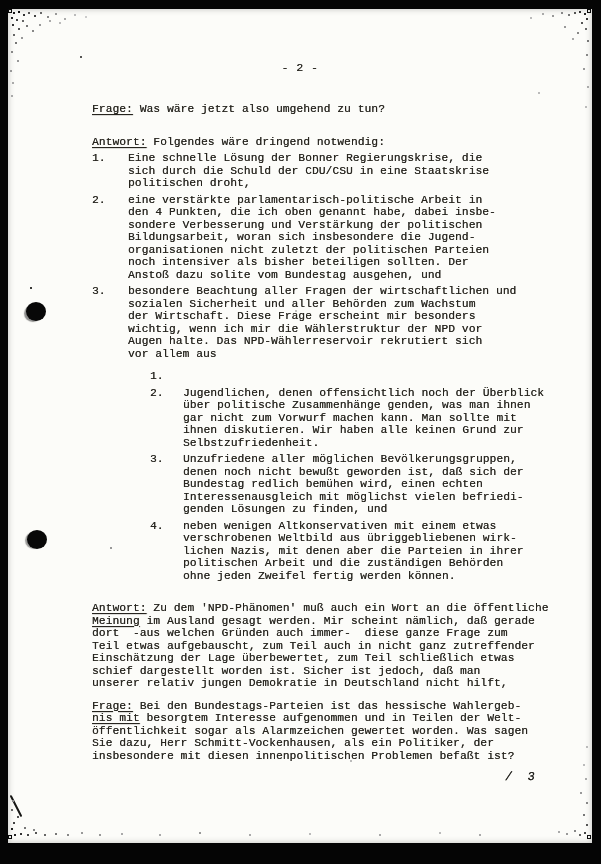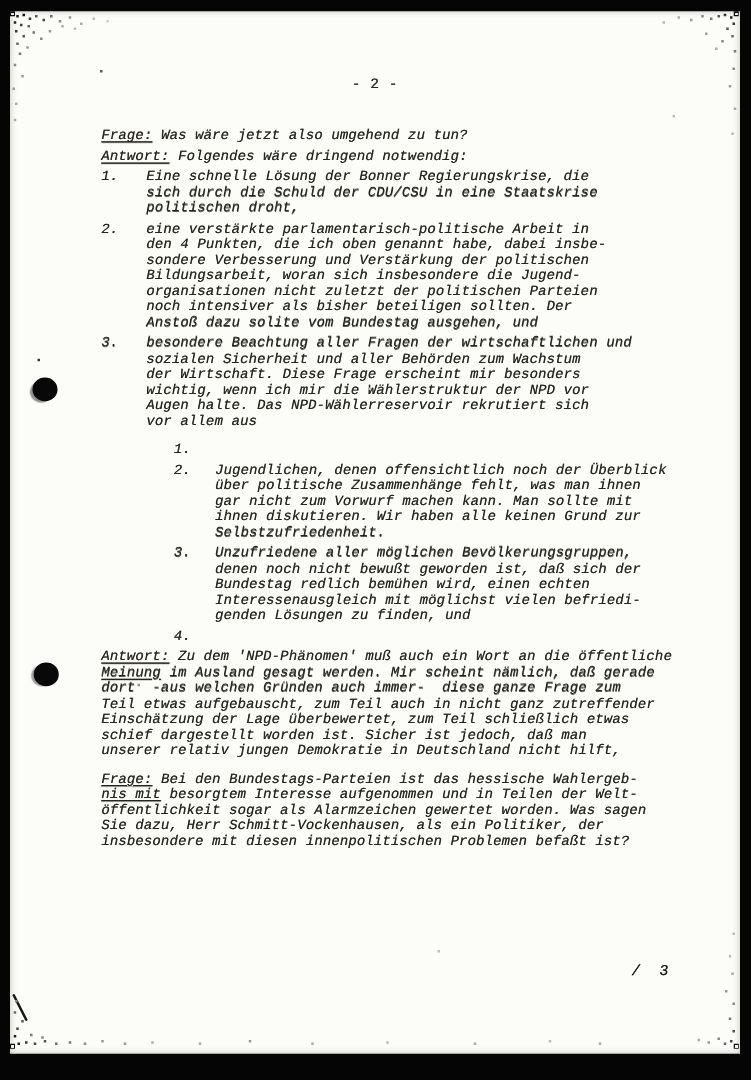--- a/index.html
+++ b/index.html
@@ -11,27 +11,26 @@
     position:absolute;left:8px;top:9px;width:584px;height:834px;
     background:#fcfcf9;
     box-shadow:inset 0 0 6px rgba(40,40,35,.28);
   }
   .page-number{
     position:absolute;left:252px;top:52px;width:80px;text-align:center;
     font-size:11.5px;color:#26241e;letter-spacing:.5px;
     text-shadow:.2px .2px .3px rgba(30,30,25,.7);
   }
   .body{
-    position:absolute;left:73px;top:94px;width:478px;
+    position:absolute;left:84px;top:94px;width:478px;
     font-size:11.2px;line-height:12.5px;color:#26241e;
     letter-spacing:.1px;
     text-shadow:.2px .2px .35px rgba(35,33,28,.75);
-    font-style:italic;
   }
-  .para{white-space:pre-wrap;margin-top:4px;}
+  .para{white-space:pre-wrap;margin-top:20px;}
   .item{display:flex;margin-top:4px;}
   .item .marker{flex:0 0 36px;}
   .item.lvl2{padding-left:58px;}
   .item.lvl2 .marker{flex:0 0 33px;}
   .itext{white-space:pre-wrap;flex:1;}
   .lg{margin-top:10px;}
   .body > :first-child{margin-top:0;}
   .ul{text-decoration:underline;text-underline-offset:2px;}
   .cont-mark{
     position:absolute;left:497px;top:761px;font-size:12px;color:#1c1b17;
@@ -105,35 +104,40 @@
 wichtig, wenn ich mir die Wählerstruktur der NPD vor
 Augen halte. Das NPD-Wählerreservoir rekrutiert sich
 vor allem aus</span>
         </div>
         <div class="item lvl2 lg">
           <span class="marker">1.</span>
         </div>
         <div class="item lvl2">
           <span class="marker">2.</span>
           <span class="itext">Jugendlichen, denen offensichtlich noch der Überblick
-über politische Zusammenhänge fehlt, was man ihnen
+über politische Zusammenhänge genden, was man ihnen
 gar nicht zum Vorwurf machen kann. Man sollte mit
 ihnen diskutieren. Wir haben alle keinen Grund zur
 Selbstzufriedenheit.</span>
         </div>
         <div class="item lvl2">
           <span class="marker">3.</span>
           <span class="itext">Unzufriedene aller möglichen Bevölkerungsgruppen,
 denen noch nicht bewußt geworden ist, daß sich der
 Bundestag redlich bemühen wird, einen echten
 Interessenausgleich mit möglichst vielen befriedi-
 genden Lösungen zu finden, und</span>
         </div>
         <div class="item lvl2">
           <span class="marker">4.</span>
+          <span class="itext">neben wenigen Altkonservativen mit einem etwas
+verschrobenen Weltbild aus übriggebliebenen wirk-
+lichen Nazis, mit denen aber die Parteien in ihrer
+politischen Arbeit und die zuständigen Behörden
+ohne jeden Zweifel fertig werden können.</span>
         </div>
         <div class="para"><span class="ul">Antwort:</span> Zu dem 'NPD-Phänomen' muß auch ein Wort an die öffentliche
 <span class="ul">Meinung</span> im Ausland gesagt werden. Mir scheint nämlich, daß gerade
 dort  -aus welchen Gründen auch immer-  diese ganze Frage zum
 Teil etwas aufgebauscht, zum Teil auch in nicht ganz zutreffender
 Einschätzung der Lage überbewertet, zum Teil schließlich etwas
 schief dargestellt worden ist. Sicher ist jedoch, daß man
 unserer relativ jungen Demokratie in Deutschland nicht hilft,</div>
         <div class="para lg"><span class="ul">Frage:</span> Bei den Bundestags-Parteien ist das hessische Wahlergeb-
 <span class="ul">nis mit</span> besorgtem Interesse aufgenommen und in Teilen der Welt-

